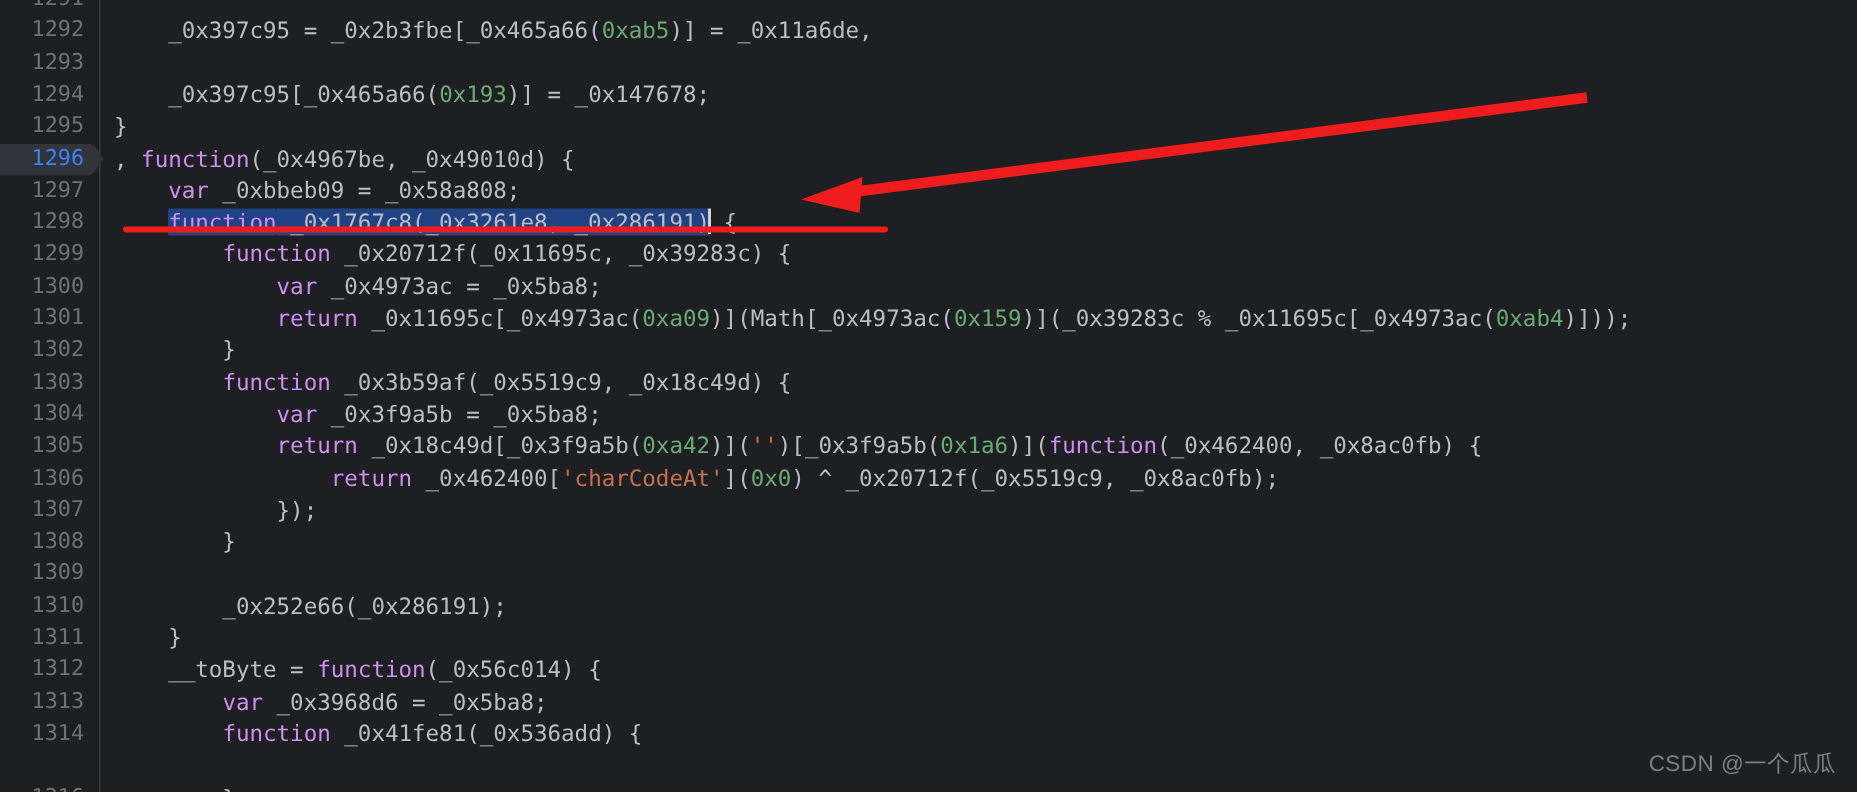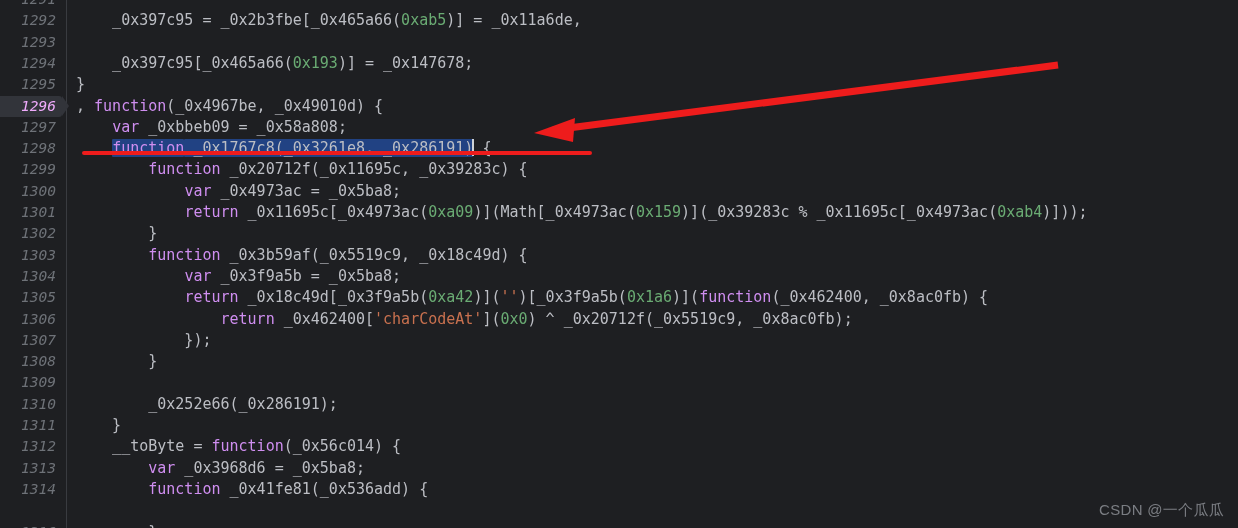--- a/index.html
+++ b/index.html
@@ -46,24 +46,23 @@
     height: 21.3px;
     white-space: pre;
   }
   .ln {
     position: absolute;
     left: 0;
     width: 56px;
     text-align: right;
     color: #6e7278;
     font-size: 14.5px;
-    font-style: italic;
   }
   .ln.current {
-    color: #f0abfc;
+    color: #3b82f6;
   }
   .row.current-line .ln-bg {
     position: absolute;
     left: 0; top: 0;
     width: 62px;
     height: 21.3px;
     background: #32343a;
     border-radius: 0 3px 3px 0;
   }
   .row.current-line .ln-arrow {

